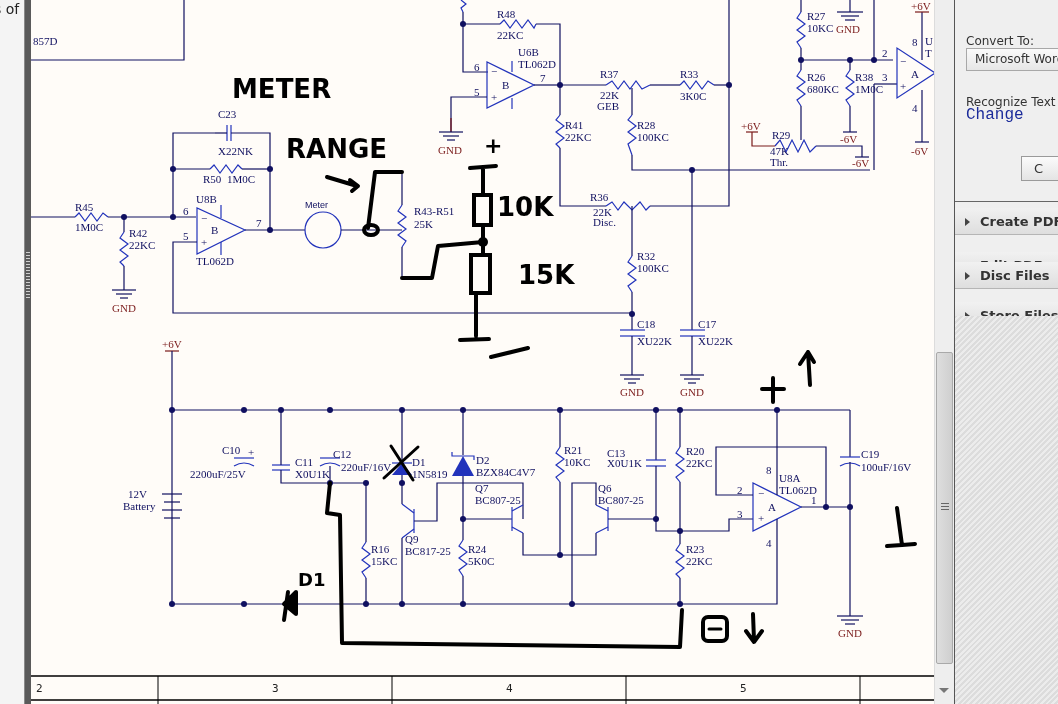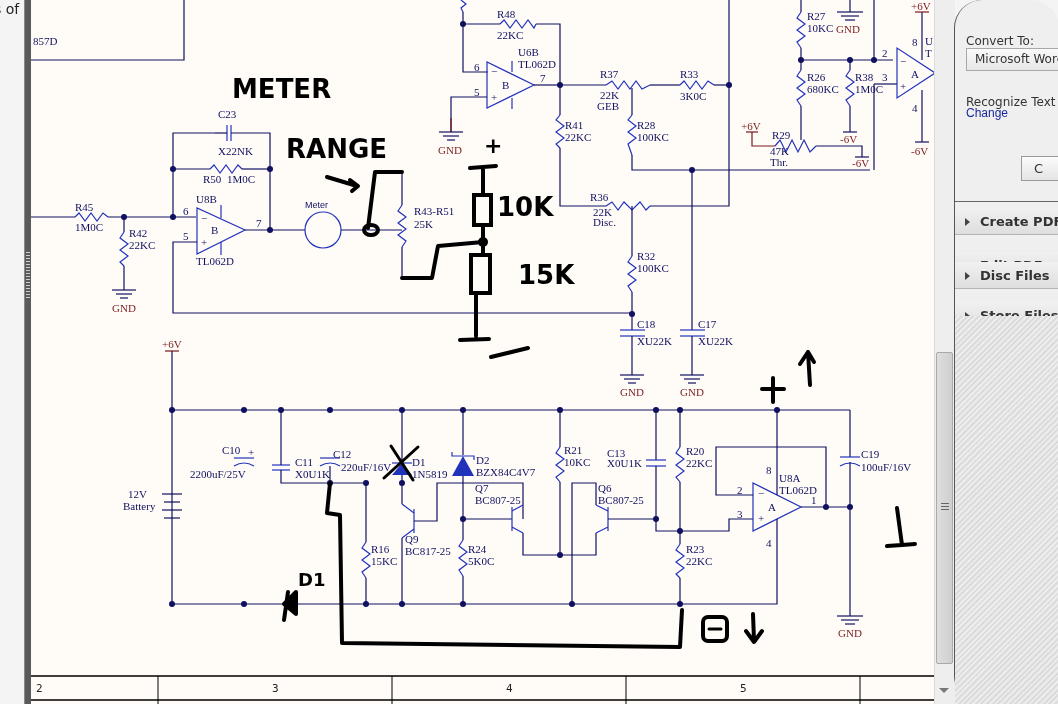--- a/index.html
+++ b/index.html
@@ -7,24 +7,24 @@
   #left-strip{position:absolute;left:0;top:0;width:24px;height:704px;background:#f4f4f4;border-right:1px solid #8a8a8a;}
   #left-strip .txt{position:absolute;left:-6px;top:1px;font-size:14px;color:#222;white-space:nowrap;font-family:"DejaVu Sans",sans-serif;}
   #splitter{position:absolute;left:25px;top:0;width:6px;height:704px;background:#5a5a5a;}
   #splitter .grip{position:absolute;left:1px;top:250px;width:4px;height:48px;background:repeating-linear-gradient(#5a5a5a 0 2px,#cfcfcf 2px 3px);}
   #doc{position:absolute;left:31px;top:0;width:903px;height:704px;background:#fffcf8;overflow:hidden;}
   #doc svg{position:absolute;left:0;top:0;}
   #vscroll{position:absolute;left:934px;top:0;width:20px;height:704px;background:#eeeeee;border-left:1px solid #dcdcdc;}
   #vscroll .thumb{position:absolute;left:1px;top:352px;width:17px;height:312px;background:linear-gradient(90deg,#dedede,#cfcfcf);border:1px solid #a9a9a9;border-radius:2px;box-sizing:border-box;}
   #vscroll .thumb .lines{position:absolute;left:4px;top:150px;width:8px;height:8px;background:repeating-linear-gradient(#666 0 1px,transparent 1px 3px);}
   #vscroll .down{position:absolute;left:4px;top:688px;width:0;height:0;border-left:5px solid transparent;border-right:5px solid transparent;border-top:5px solid #777;}
-  #panel{position:absolute;left:954px;top:0;width:104px;height:704px;background:#efefef;border-left:1px solid #555;border-radius:28px;}
+  #panel{position:absolute;left:954px;top:0;width:104px;height:704px;background:#efefef;border-left:1px solid #555;}
   #panel .lbl{position:absolute;left:11px;font-size:12px;color:#333;white-space:nowrap;font-family:"DejaVu Sans",sans-serif;}
   #panel .sel{position:absolute;left:11px;top:48px;width:110px;height:23px;border:1px solid #a8a8a8;background:linear-gradient(#fafafa,#e6e6e6);box-sizing:border-box;font-size:12px;color:#333;padding:3px 0 0 8px;white-space:nowrap;font-family:"DejaVu Sans",sans-serif;}
-  #panel .link{position:absolute;left:11px;top:106px;font-size:12px;color:#1a2a9a;font-family:Liberation Sans, sans-serif;}
+  #panel .link{position:absolute;left:11px;top:106px;font-size:16px;color:#1a2a9a;font-family:Liberation Mono, monospace;}
   #panel .btn{position:absolute;left:66px;top:156px;width:60px;height:25px;border:1px solid #9a9a9a;background:linear-gradient(#fbfbfb,#e4e4e4);box-sizing:border-box;font-size:13px;color:#333;padding:4px 0 0 12px;font-family:"DejaVu Sans",sans-serif;}
   #panel .hline{position:absolute;left:0;top:201px;width:104px;height:1px;background:#666;}
   #panel .sec{position:absolute;left:0;width:104px;height:27px;background:linear-gradient(#f1f1f1,#dedede);border-bottom:1px solid #b5b5b5;box-sizing:border-box;font-size:13px;font-weight:bold;color:#333;padding:6px 0 0 25px;white-space:nowrap;font-family:"DejaVu Sans",sans-serif;}
   #panel .sec .tri{position:absolute;left:10px;top:10px;width:0;height:0;border-top:4px solid transparent;border-bottom:4px solid transparent;border-left:5px solid #444;}
   #panel .hatch{position:absolute;left:0;top:316px;width:104px;height:388px;background:repeating-linear-gradient(135deg,#dcdcdc 0 2px,#ececec 2px 4px);}
   .t{font-family:"Liberation Serif",serif;font-size:11px;fill:#101060;}
   .tr{font-family:"Liberation Serif",serif;font-size:11px;fill:#7a1a1a;}
   .ts{font-family:"Liberation Sans",sans-serif;font-size:9px;fill:#101060;}
   .w{stroke:#101060;stroke-width:1.2;fill:none;}
   .b{stroke:#2233bb;stroke-width:1.2;fill:none;}

